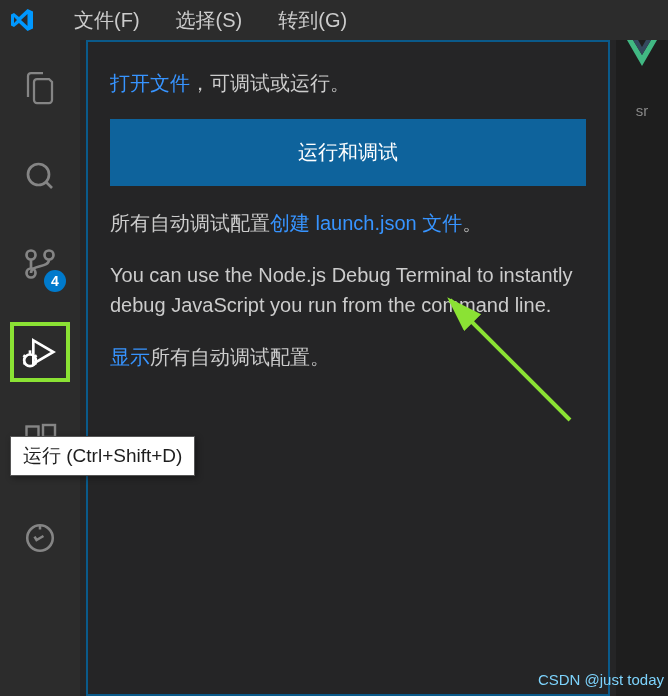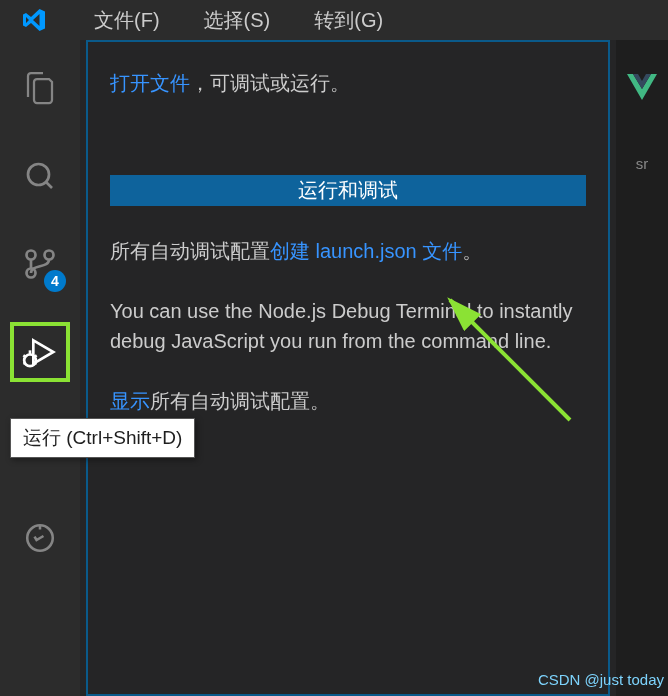--- a/index.html
+++ b/index.html
@@ -10,22 +10,22 @@
       font-family: "Segoe UI", "Microsoft YaHei", sans-serif;
       color: #cccccc;
       overflow: hidden;
       position: relative;
     }
     .menubar {
       height: 40px;
       background: #2c2c2c;
       display: flex;
       align-items: center;
-      padding-left: 20px;
-      gap: 8px;
+      padding-left: 8px;
+      gap: 0;
     }
     .menubar-logo {
       width: 28px;
       height: 28px;
       margin-right: 20px;
       display: flex;
       align-items: center;
       justify-content: center;
     }
     .menubar-item {
@@ -90,67 +90,65 @@
       font-size: 18px;
       color: #bbbbbb;
     }
     .sidebar-content {
       border: 2px solid #0a5a8a;
       margin: 0 6px 0 6px;
       padding: 28px 22px 20px 22px;
       flex: 1;
       display: flex;
       flex-direction: column;
-      gap: 30px;
+      gap: 22px;
     }
     .content-line1 {
       font-size: 20px;
       color: #cccccc;
     }
     .link {
       color: #3794ff;
       cursor: pointer;
     }
     .btn-primary {
       background: #0e639c;
       color: #ffffff;
       font-size: 20px;
       text-align: center;
-      padding: 2px 0;
+      padding: 20px 0;
       cursor: pointer;
       width: 100%;
-      margin-top: 48px;
     }
     .desc-text {
       font-size: 20px;
       color: #cccccc;
       line-height: 1.5;
     }
     .right-strip {
       width: 52px;
       background: #1e1e1e;
       display: flex;
       flex-direction: column;
       align-items: center;
-      padding-top: 34px;
-      gap: 48px;
+      gap: 29px;
     }
     .right-v {
       color: #3fb950;
       font-size: 28px;
       font-weight: bold;
     }
     .right-text {
       color: #888;
       font-size: 15px;
     }
     .tooltip {
       position: absolute;
       left: 10px;
-      top: 418px;
+      top: 436px;
       background: #ffffff;
       color: #1e1e1e;
       border: 1px solid #555;
       padding: 6px 12px;
       font-size: 19px;
       box-shadow: 2px 2px 6px rgba(0,0,0,0.4);
       z-index: 10;
     }
     .watermark {
       position: absolute;

